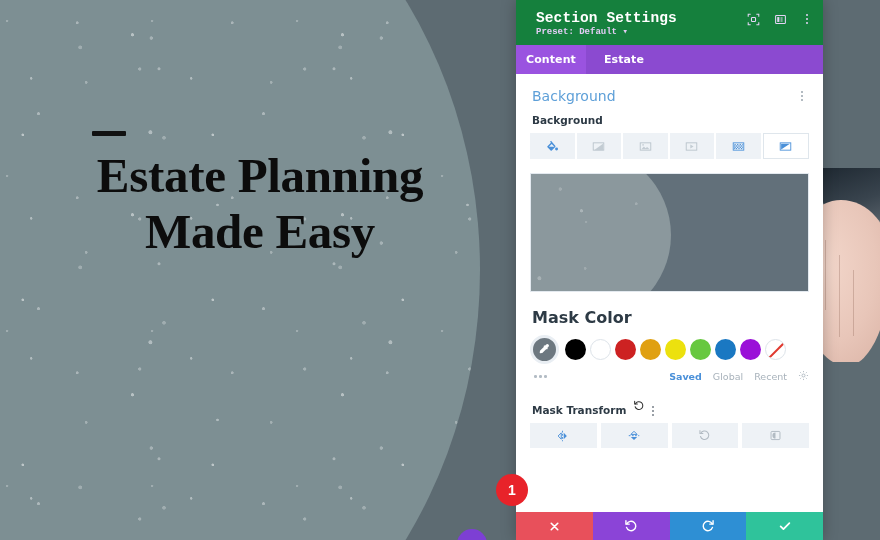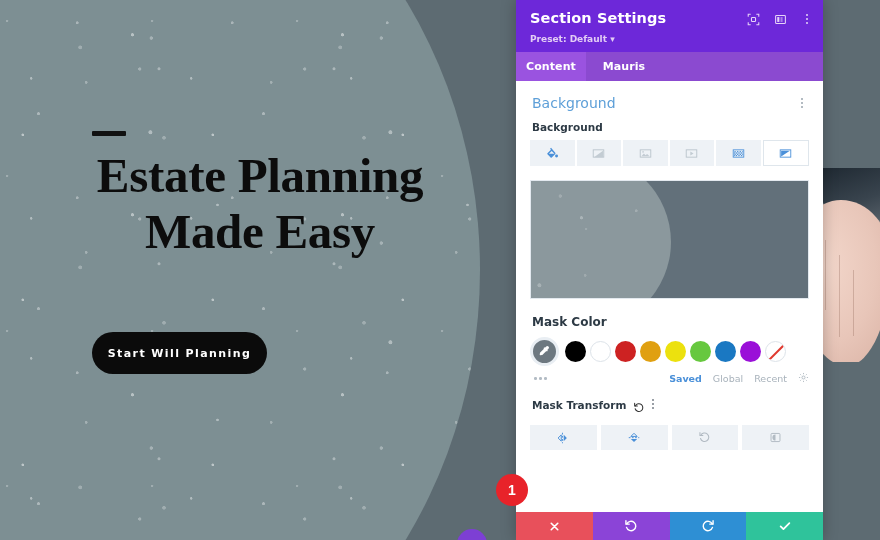--- a/index.html
+++ b/index.html
@@ -109,23 +109,23 @@
 
   
   .panel {
     position: absolute; left: 516px; top: 0;
     width: 307px; height: 540px;
     background: #fff;
     box-shadow: 0 0 14px rgba(0,0,0,.25);
     display: flex; flex-direction: column;
     font-family: "DejaVu Sans", sans-serif;
   }
-  .panel-header { background: #6d28d9; padding: 10px 14px 8px 14px; position: relative; }
+  .panel-header { background: #15803d; padding: 10px 14px 8px 20px; position: relative; font-family: Liberation Mono, monospace; }
   .panel-title { color: #fff; font-size: 14.5px; font-weight: 700; letter-spacing: .1px; }
-  .panel-preset { color: #e3cdf5; font-size: 9px; font-weight: 700; margin-top: 8px; }
+  .panel-preset { color: #e3cdf5; font-size: 9px; font-weight: 700; margin-top: 0; }
   .header-icons { position: absolute; right: 9px; top: 12px; display: flex; gap: 13px; align-items: center; }
   .hicon { width: 14px; height: 14px; color: #e6d4f7; display: flex; align-items: center; justify-content: center; cursor: pointer; }
   .dots-v { display: flex; flex-direction: column; gap: 2px; align-items: center; }
   .dots-v i { width: 2px; height: 2px; background: #e6d4f7; border-radius: 50%; display: block; }
 
   .tabs { display: flex; background: #8b4ad0; }
   .tab {
     padding: 8px 0; font-size: 11px; font-weight: 700; color: #fff;
     text-align: center; cursor: pointer; letter-spacing: .1px;
   }
@@ -157,21 +157,21 @@
   }
 
   .select-box {
     margin: 14px 14px 0 14px; height: 22px; background: #f7f9fb;
     border: 1px solid #e3e9ef; border-radius: 2px;
     display: flex; align-items: center; justify-content: space-between;
     padding: 0 8px; font-size: 10px; color: #3d4a55; cursor: pointer;
   }
   .spin { display: flex; flex-direction: column; gap: 1px; color: #6a7682; font-size: 7px; line-height: 6px; }
 
-  .mask-color-label { font-size: 12px; color: #2d3a45; font-weight: 700; padding: 16px 0 8px 16px; }
+  .mask-color-label { font-size: 16px; color: #2d3a45; font-weight: 700; padding: 16px 0 8px 16px; }
   .swatches { display: flex; align-items: center; gap: 4px; padding: 0 0 0 14px; }
   .sw { width: 21px; height: 21px; border-radius: 50%; cursor: pointer; }
   .sw.eyedrop {
     width: 29px; height: 29px; background: #6d7880; border: 3px solid #e9eef3;
     display: flex; align-items: center; justify-content: center; margin-right: 2px;
   }
   .sw.white { background: #fff; border: 1px solid #dde3e9; }
   .sw.none {
     background: #fff; border: 1px solid #dde3e9; position: relative; overflow: hidden;
   }
@@ -180,21 +180,21 @@
     background: #e0392f; transform: rotate(-45deg);
   }
 
   .swatch-meta { display: flex; align-items: center; justify-content: space-between; padding: 6px 14px 0 18px; }
   .dots-h { display: flex; gap: 2.5px; }
   .dots-h i { width: 2.5px; height: 2.5px; border-radius: 50%; background: #b3bcc5; display: block; }
   .meta-links { display: flex; align-items: center; gap: 11px; font-size: 9.5px; }
   .meta-links .lk { color: #a8b2bb; cursor: pointer; }
   .meta-links .lk.active { color: #4a90d9; font-weight: 700; }
 
-  .mt-row { display: flex; align-items: flex-start; gap: 7px; padding: 14px 0 7px 16px; }
+  .mt-row { display: flex; align-items: flex-end; gap: 7px; padding: 14px 0 7px 16px; }
   .mt-label { font-size: 10.5px; color: #2d3a45; font-weight: 700; }
   .transforms { display: flex; gap: 4px; padding: 0 14px; }
   .tbtn {
     flex: 1; height: 25px; background: #eef2f6; display: flex;
     align-items: center; justify-content: center; cursor: pointer;
   }
 
   .badge {
     position: absolute; left: 496px; top: 474px;
     width: 32px; height: 32px; border-radius: 50%;
@@ -217,21 +217,20 @@
 
   <div class="canvas">
     <div class="mask-outside"></div>
     <div class="mask-arch">
       <div class="dots"></div>
     </div>
 
     <div class="hero">
       <div class="hero-rule"></div>
       <div class="hero-title">Estate Planning Made Easy</div>
-      <button class="hero-btn">Start Will Planning</button>
     </div>
 
     <div class="hand-wrap">
       <div class="hand-sleeve"></div>
       <div class="hand-skin">
         <div class="hand-line" style="left:30px;top:40px;height:70px;"></div>
         <div class="hand-line" style="left:44px;top:55px;height:82px;"></div>
         <div class="hand-line" style="left:58px;top:70px;height:66px;"></div>
       </div>
     </div>
@@ -265,21 +264,21 @@
               <i></i>
               <i></i>
               <i></i>
             </span>
         </span>
       </div>
     </div>
 
     <div class="tabs">
       <div class="tab t0 active">Content</div>
-      <div class="tab t1">Mauris</div>
+      <div class="tab t1">Estate</div>
     </div>
 
     <div class="panel-body">
 
       <div class="section-title-row">
         <span class="section-title">Background</span>
         <span class="hicon">
           <span class="dots-v" style="filter:none">
               <i style="background:#9aa5ae"></i>
               <i style="background:#9aa5ae"></i>

